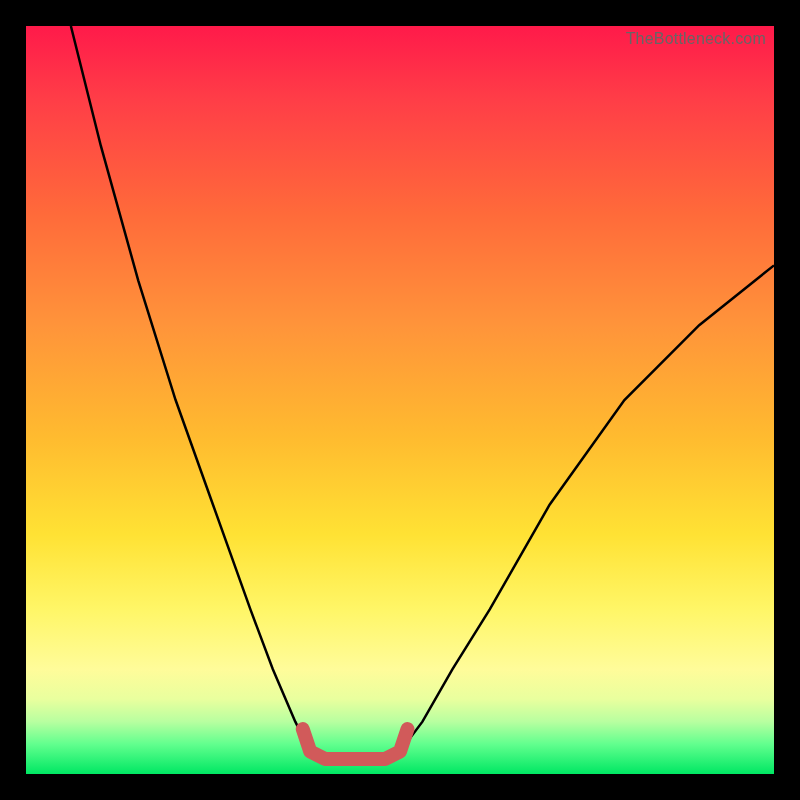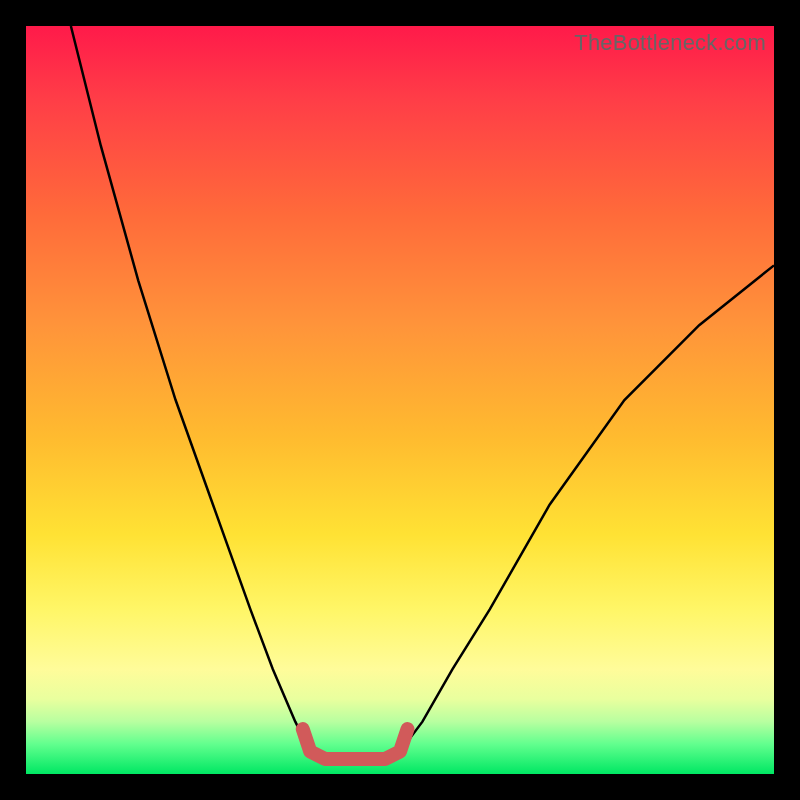--- a/index.html
+++ b/index.html
@@ -38,21 +38,21 @@
       #b8ffa0 93%,
       #62ff8e 96%,
       #00e763 100%
     );
   }
   .watermark {
     position: absolute;
     top: 4px;
     right: 8px;
     color: #666666;
-    font-size: 22px;
+    font-size: 16px;
     font-weight: 500;
     letter-spacing: 0.2px;
     z-index: 10;
   }
   svg.curve-layer {
     position: absolute;
     left: 0;
     top: 0;
     width: 748px;
     height: 748px;

